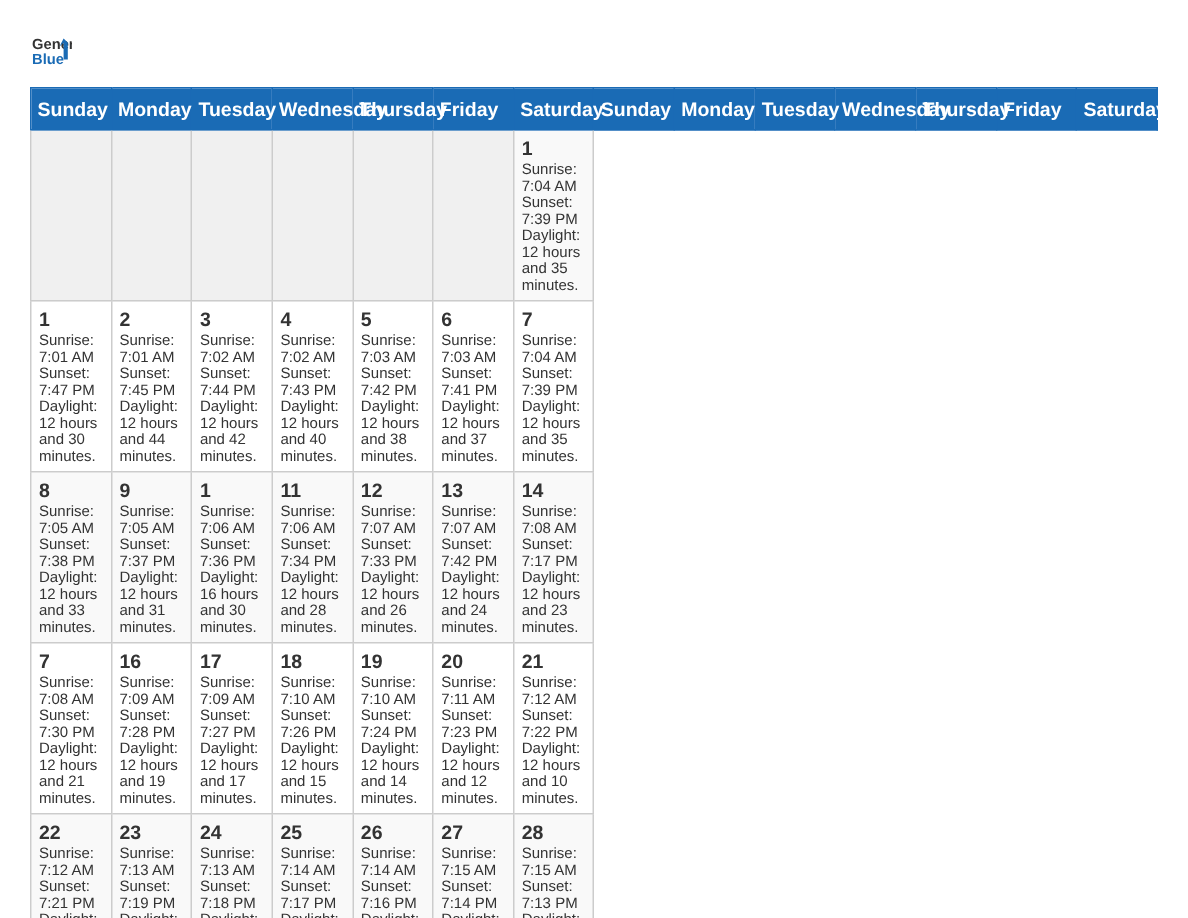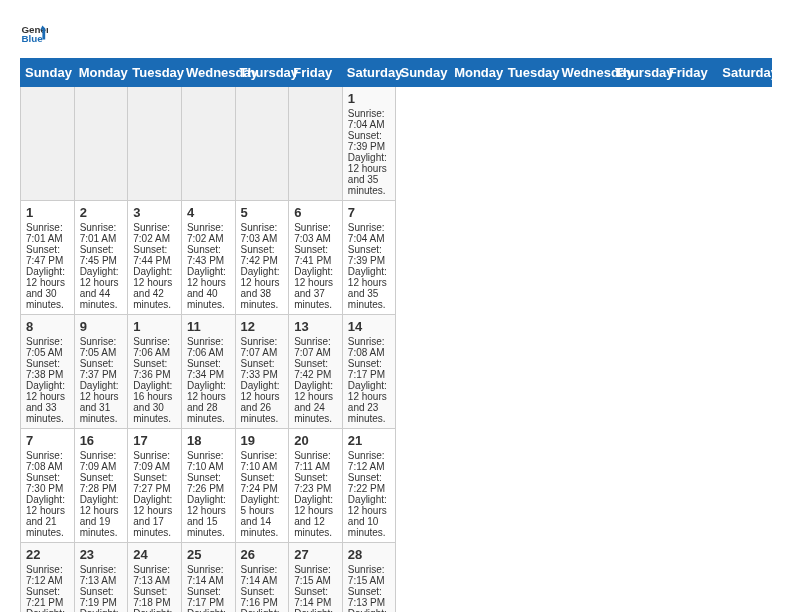--- a/index.html
+++ b/index.html
@@ -237,21 +237,21 @@
         <td>
           <span class="day-num">18</span>
           <div>Sunrise: 7:10 AM</div>
           <div>Sunset: 7:26 PM</div>
           <div>Daylight: 12 hours and 15 minutes.</div>
         </td>
         <td>
           <span class="day-num">19</span>
           <div>Sunrise: 7:10 AM</div>
           <div>Sunset: 7:24 PM</div>
-          <div>Daylight: 5 hours and 14 minutes.</div>
+          <div>Daylight: 12 hours and 14 minutes.</div>
         </td>
         <td>
           <span class="day-num">20</span>
           <div>Sunrise: 7:11 AM</div>
           <div>Sunset: 7:23 PM</div>
           <div>Daylight: 12 hours and 12 minutes.</div>
         </td>
         <td>
           <span class="day-num">21</span>
           <div>Sunrise: 7:12 AM</div>

